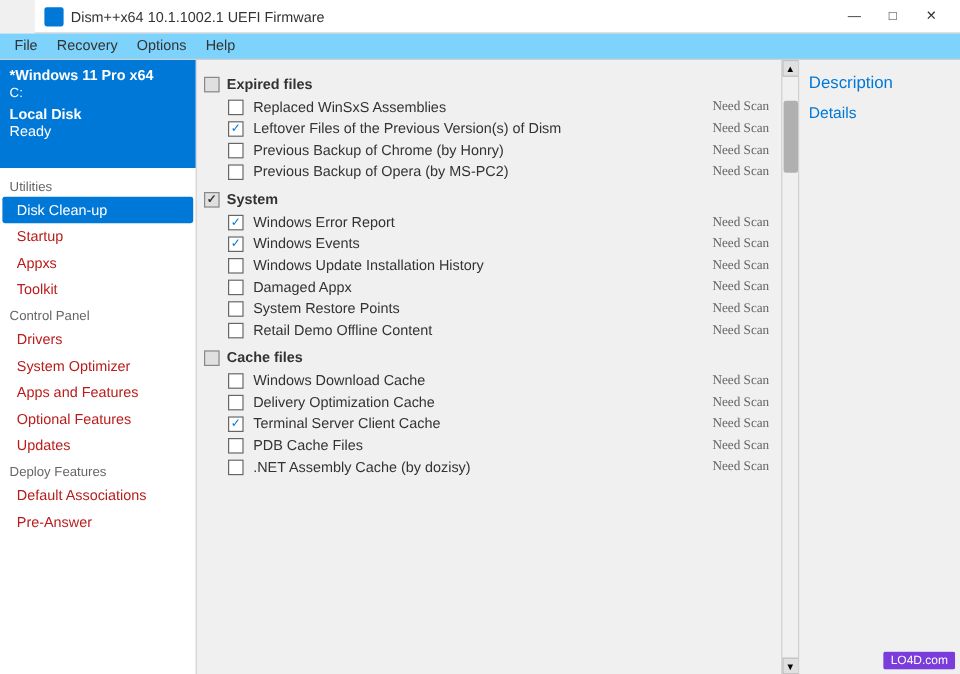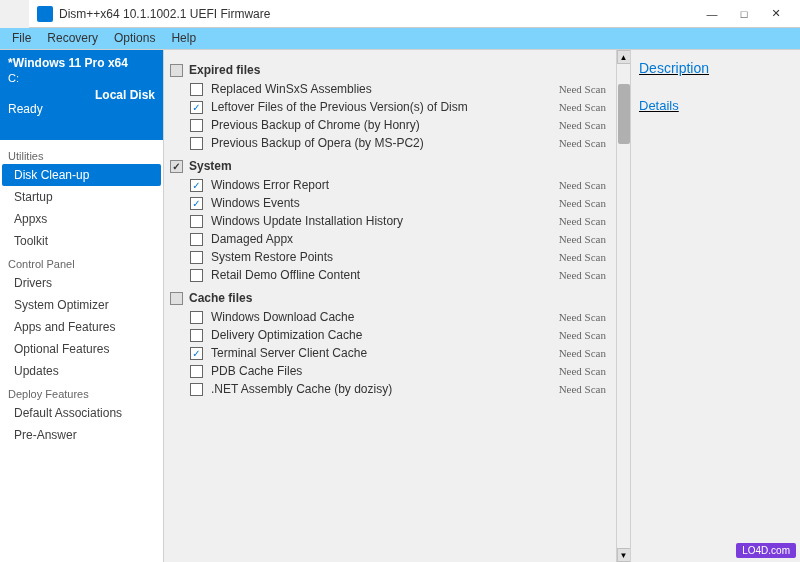--- a/index.html
+++ b/index.html
@@ -46,29 +46,29 @@
 
     
     .sidebar-header {
       background: #0078d7;
       color: #fff;
       padding: 6px 8px;
       min-height: 90px;
     }
     .sidebar-header .sys-name { font-size: 12px; font-weight: bold; margin-bottom: 2px; }
     .sidebar-header .sys-detail { font-size: 11px; }
-    .sidebar-header .sys-disk { font-size: 12px; font-weight: bold; margin-top: 4px; text-align: right; }
+    .sidebar-header .sys-disk { font-size: 12px; font-weight: bold; margin-top: 4px; }
     .sidebar-header .sys-status { font-size: 12px; font-weight: normal; }
 
     .sidebar-nav { flex: 1; overflow-y: auto; padding: 4px 0; }
     .nav-section-label { padding: 6px 8px 2px 8px; font-size: 11px; color: #666; font-weight: normal; }
     .nav-item {
       padding: 4px 12px;
       cursor: pointer;
-      color: #404040;
+      color: #b91c1c;
       font-size: 12px;
       border-radius: 2px;
       margin: 0 2px;
     }
     .nav-item.active { background: #0078d7; color: #fff; }
 
     
     .content-with-scroll {
       display: flex;
       flex: 1;
@@ -144,28 +144,27 @@
       cursor: pointer;
       flex-shrink: 0;
     }
     .cb.checked { background: #fff; }
     .cb.checked::after { content: '✓'; font-size: 10px; color: #0078d7; }
     .cb.section-cb { border: 1px solid #888; background: #e0e0e0; }
     .cb.section-cb.checked::after { content: '✓'; font-size: 10px; color: #333; }
 
     
     .right-panel {
-      width: 170px;
+      width: 135px;
       background: #f0f0f0;
       border-left: 1px solid #d0d0d0;
       padding: 10px 8px;
       display: flex;
       flex-direction: column;
-      gap: 22px;
-      text-decoration: underline;
+      gap: 10px;
     }
     .right-panel-title { font-size: 14px; color: #0078d7; font-weight: normal; }
     .right-panel-sub { font-size: 13px; color: #0078d7; font-weight: normal; }
 
     
     .watermark {
       position: fixed;
       bottom: 4px;
       right: 4px;
       background: #6d28d9;

